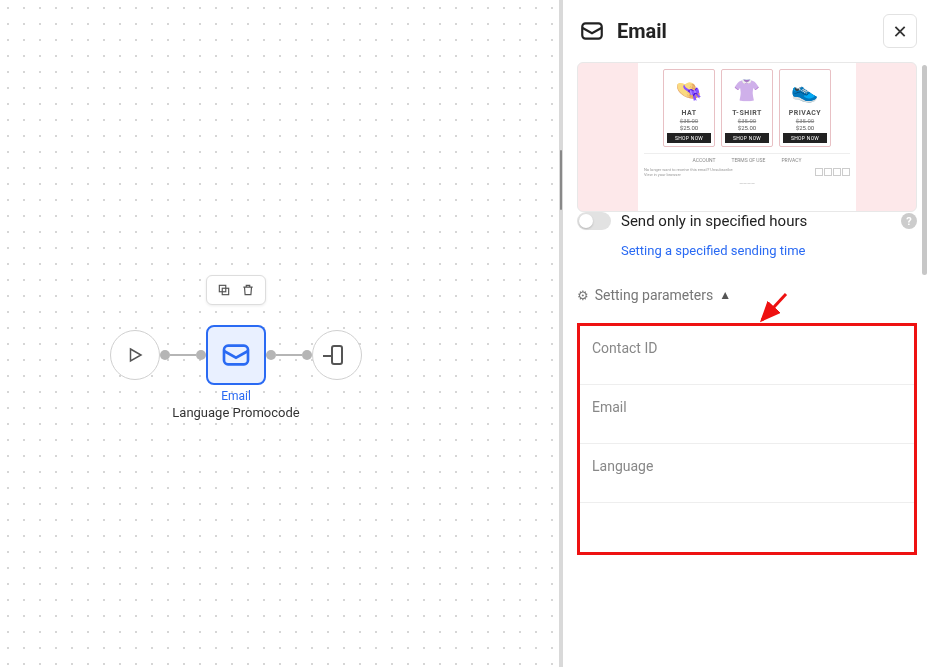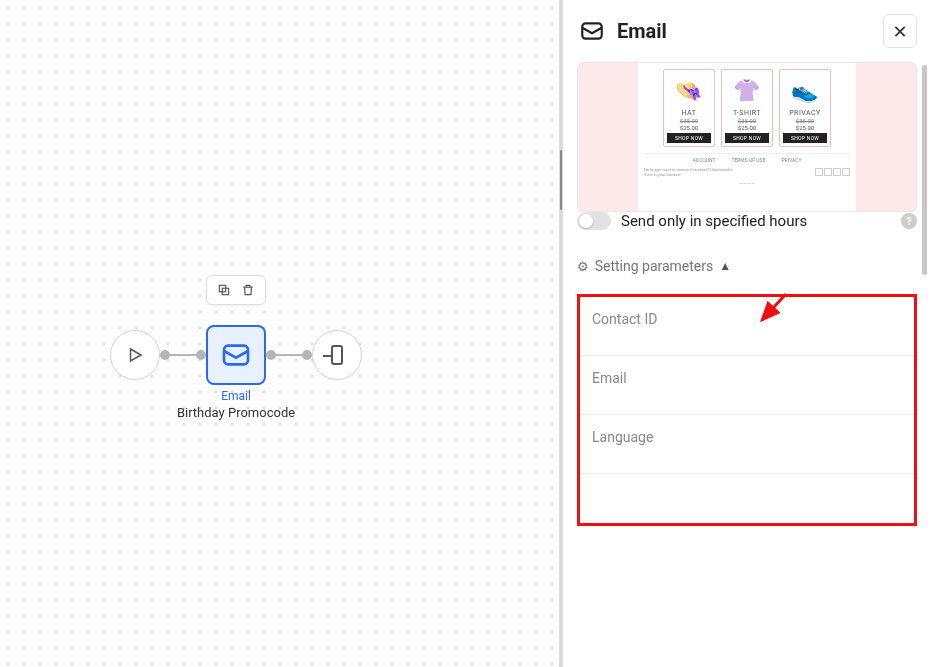--- a/index.html
+++ b/index.html
@@ -220,21 +220,21 @@
       background: #fff;
     }
     .product .pimg {
       width: 100%;
       height: 34px;
       display: flex;
       align-items: center;
       justify-content: center;
       font-size: 22px;
     }
-    .product .pname { font-size: 7px; color: #555; letter-spacing: 0.5px; margin-top: 2px; }
+    .product .pname { font-size: 7px; color: #555; letter-spacing: 0.5px; margin-top: 2px; font-weight: bold; }
     .product .pprice { font-size: 6px; color: #888; text-decoration: line-through; }
     .product .pprice2 { font-size: 6px; color: #555; }
     .product .pbtn {
       background: #222;
       color: #fff;
       font-size: 5px;
       padding: 2px 0;
       margin-top: 2px;
       letter-spacing: 0.3px;
     }
@@ -382,21 +382,21 @@
         </div>
       </div>
       <div class="email-node">
         <svg width="32" height="32" viewBox="0 0 24 24" fill="none" stroke-width="2">
             <rect x="3" y="5" width="18" height="14" rx="3"></rect>
             <path d="M3 9l9 5 9-5"></path>
           </svg>
       </div>
       <div class="node-labels">
         <div class="ntype">Email</div>
-        <div class="ntitle">Birthday Promocode</div>
+        <div class="ntitle">Language Promocode</div>
       </div>
     </div>
     <div class="connector-dot"></div>
     <div class="connector-line"></div>
     <div class="connector-dot"></div>
     <div class="end-node">
       <div class="end-shape"></div>
     </div>
   </div>
 </div>
@@ -456,20 +456,23 @@
       </div>
       <div class="brand-line">————</div>
     </div>
   </div>
 
   <div class="toggle-row">
     <div class="toggle"></div>
     <div class="toggle-label">Send only in specified hours</div>
     <div class="help-icon">?</div>
   </div>
+  <div class="toggle-sub">
+    <a href="#">Setting a specified sending time</a>
+  </div>
 
   <div class="adv-header">
     <span class="gear">⚙</span>
     <span>Setting parameters</span>
     <span class="chev">▲</span>
   </div>
 
   <div class="params-box">
     <div class="param-row">Contact ID</div>
     <div class="param-row">Email</div>

